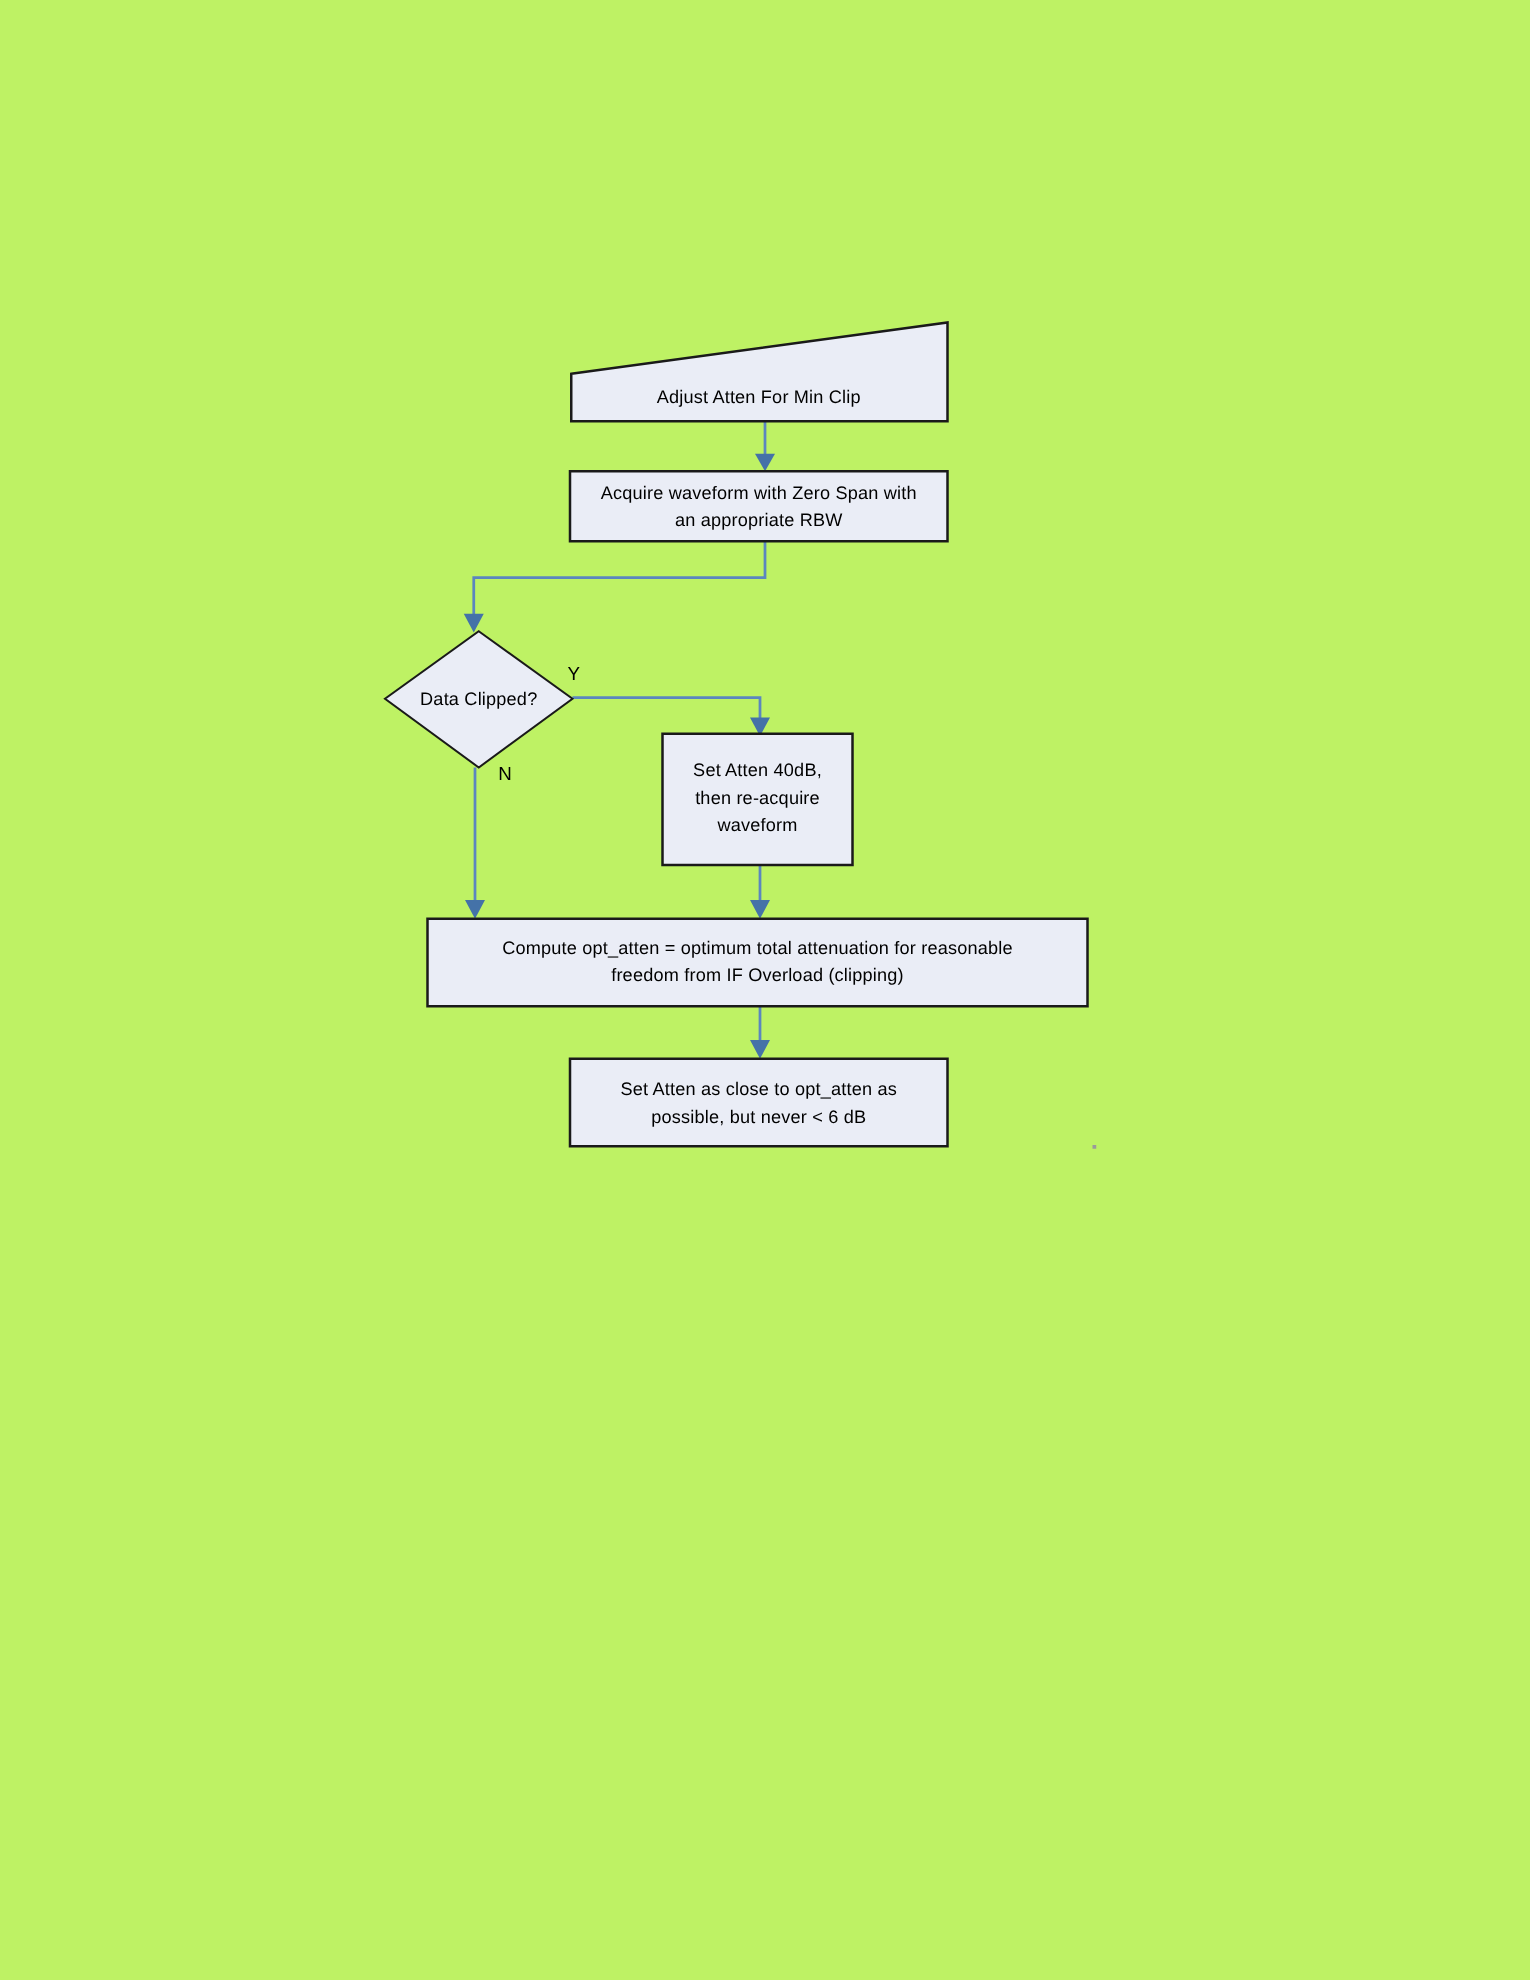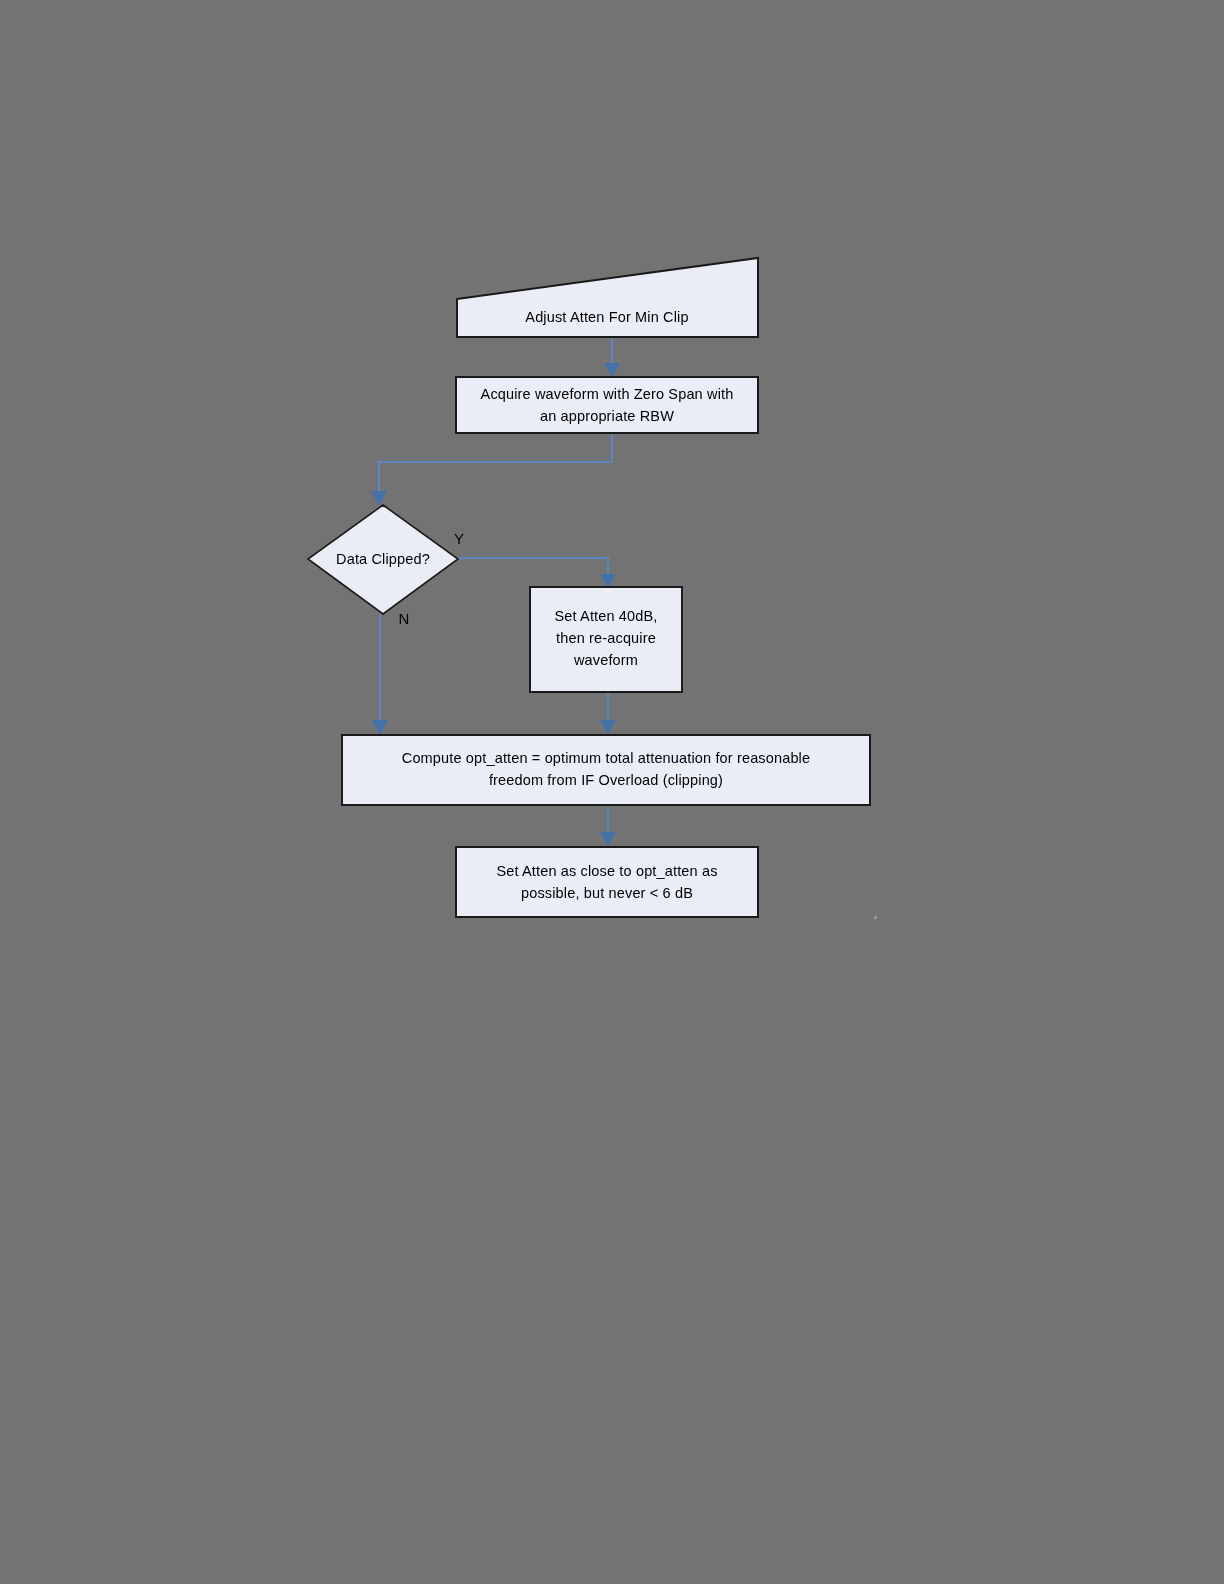--- a/index.html
+++ b/index.html
@@ -13,21 +13,21 @@
     height: 1584px;
     position: relative;
     font-family: "Liberation Sans", sans-serif;
     overflow: hidden;
   }
   #page {
     position: absolute;
     left: 0; top: 0;
     width: 1224px;
     height: 1584px;
-    background: #737373;
+    background: #bef264;
   }
   #flow-svg {
     position: absolute;
     left: 0; top: 0;
     width: 1224px;
     height: 1584px;
   }
   .node-text {
     font-family: "Liberation Sans", sans-serif;
     font-size: 14.5px;

